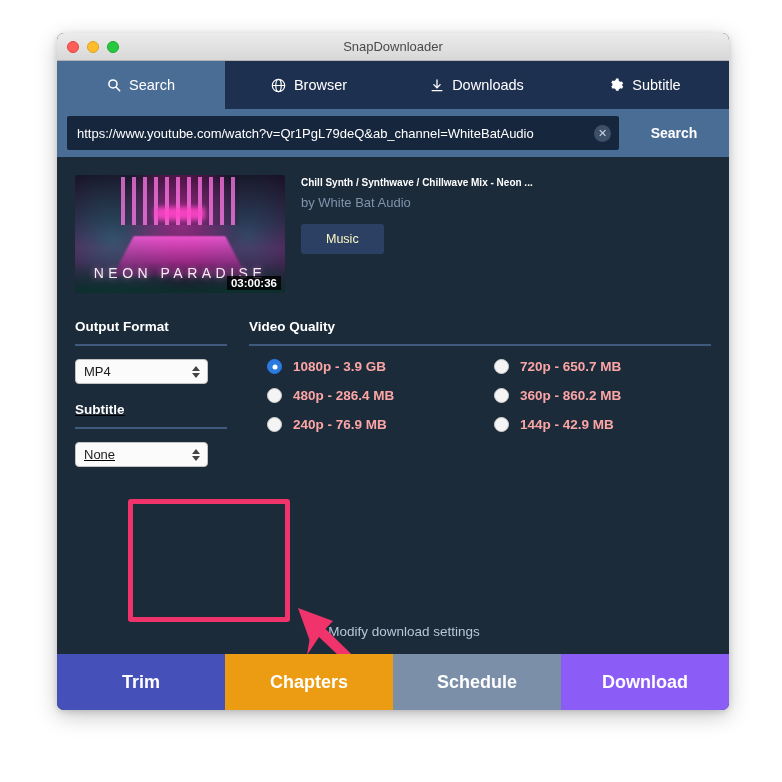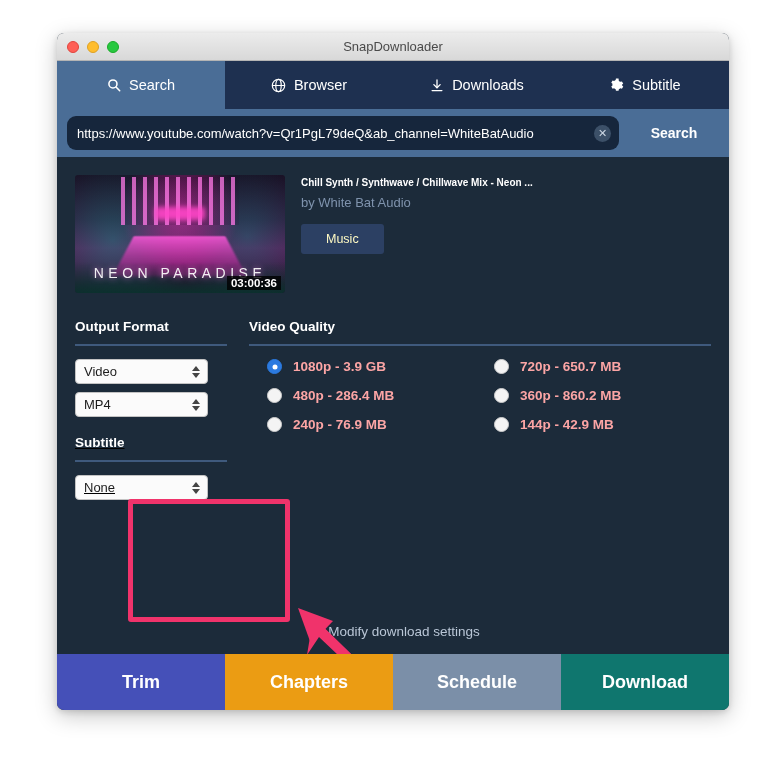--- a/index.html
+++ b/index.html
@@ -87,21 +87,21 @@
     background: #4a6d96;
     display: flex;
     align-items: center;
     padding: 0 0 0 10px;
     flex: 0 0 auto;
   }
   #url-field-wrap {
     flex: 1;
     height: 34px;
     background: #16263c;
-    border-radius: 9px;
+    border-radius: 2px;
     display: flex;
     align-items: center;
     padding: 0 8px 0 10px;
   }
   #url-input {
     flex: 1;
     background: transparent;
     border: none;
     outline: none;
     color: #ffffff;
@@ -462,27 +462,20 @@
     </div>
 
     <div id="options">
 
       <div id="left-col">
 
         <div>
           <div class="sec-title">Output Format</div>
           <div class="sec-rule"></div>
 
-          <div class="mac-select">
-            <span class="val">Video</span>
-            <span class="stepper">
-                <i class="up"></i>
-                <i class="down"></i>
-              </span>
-          </div>
 
           <div class="mac-select">
             <span class="val">MP4</span>
             <span class="stepper">
                 <i class="up"></i>
                 <i class="down"></i>
               </span>
           </div>
         </div>
 
@@ -550,16 +543,16 @@
       <path d="M150 147 L26 26" stroke="#f0336b" stroke-width="9" stroke-linecap="round"></path>
       <path d="M9 9 L44 22 L22 45 Z" fill="#f0336b"></path>
     </svg>
 
   </div>
 
   <div id="actionbar">
     <div class="action-btn" style="background:#4550b8">Trim</div>
     <div class="action-btn" style="background:#eb9c13">Chapters</div>
     <div class="action-btn" style="background:#7b8fa8">Schedule</div>
-    <div class="action-btn" style="background:#0f766e">Download</div>
+    <div class="action-btn" style="background:#8b5cf6">Download</div>
   </div>
 
 </div>
 
 </body></html>

